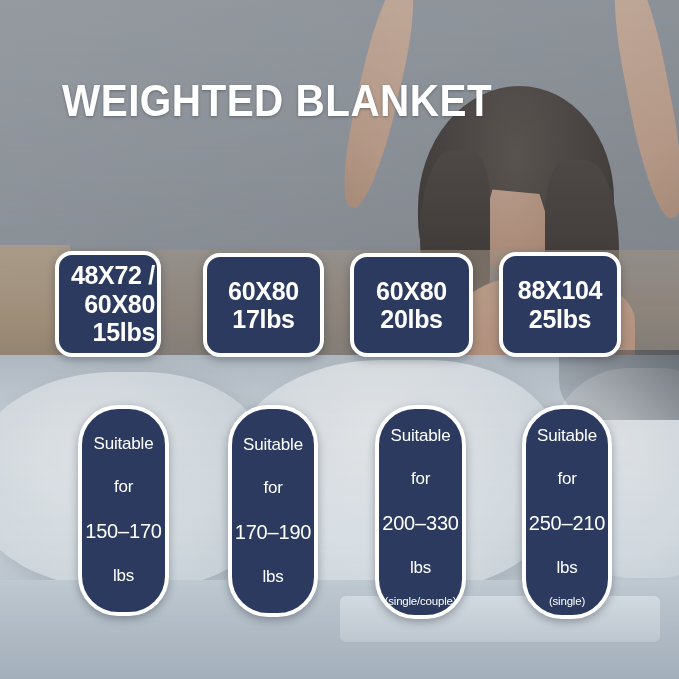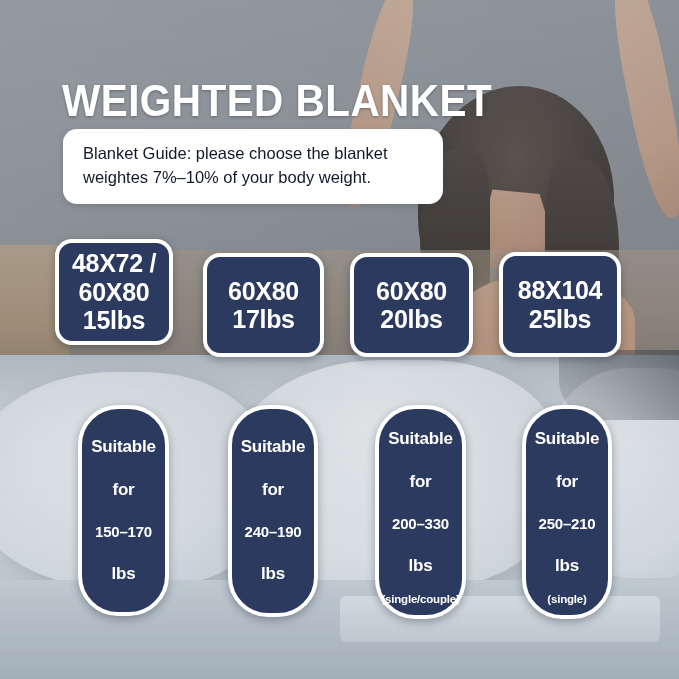--- a/index.html
+++ b/index.html
@@ -209,39 +209,39 @@
     padding: 4px 2px;
   }
   .size-card .line {
     font-size: 25px;
     font-weight: 700;
     line-height: 1.14;
     letter-spacing: -0.3px;
     white-space: nowrap;
   }
 
-  #size-card-0 { left: 55px;  top: 239px; width: 118px; height: 106px; }
+  #size-card-0 { left: 55px;  top: 251px; width: 106px; height: 106px; align-items: flex-end; }
   #size-card-1 { left: 203px; top: 253px; width: 121px; height: 104px; }
   #size-card-2 { left: 350px; top: 253px; width: 123px; height: 104px; }
   #size-card-3 { left: 499px; top: 252px; width: 122px; height: 105px; }
 
   
   .fit-card {
     border-radius: 40px;
     padding: 14px 4px 16px;
   }
   .fit-card .line {
     font-size: 17px;
-    font-weight: 700;
+    font-weight: 400;
     line-height: 1;
     letter-spacing: -0.2px;
     white-space: nowrap;
     margin: 13px 0;
   }
-  .fit-card .line.range { font-size: 15px; }
+  .fit-card .line.range { font-size: 20px; }
   .fit-card .line.note {
     font-size: 11.5px;
     margin-top: 7px;
     margin-bottom: 0;
   }
 
   #fit-card-0 { left: 78px;  top: 405px; width: 91px;  height: 211px; }
   #fit-card-1 { left: 228px; top: 405px; width: 90px;  height: 212px; }
   #fit-card-2 { left: 375px; top: 405px; width: 91px;  height: 214px; }
   #fit-card-3 { left: 522px; top: 405px; width: 90px;  height: 214px; }
@@ -267,26 +267,20 @@
     <div class="pillow-b"></div>
     <div class="pillow-c"></div>
     <div class="duvet"></div>
     <div class="duvet-fold"></div>
     <div class="dark-corner"></div>
     <div class="bg-soften"></div>
   </div>
 
   <h1 class="title">WEIGHTED BLANKET</h1>
 
-  <div class="guide-box">
-    <p class="guide-text">
-      <span>Blanket Guide: please choose the blanket</span><br>
-      <span>weightes 7%–10% of your body weight.</span>
-    </p>
-  </div>
 
   <div class="card size-card" id="size-card-0">
     <div class="line">48X72 /</div>
     <div class="line">60X80</div>
     <div class="line">15lbs</div>
   </div>
   <div class="card size-card" id="size-card-1">
     <div class="line">60X80</div>
     <div class="line">17lbs</div>
   </div>
@@ -301,21 +295,21 @@
 
   <div class="card fit-card" id="fit-card-0">
     <div class="line">Suitable</div>
     <div class="line">for</div>
     <div class="line range">150–170</div>
     <div class="line">lbs</div>
   </div>
   <div class="card fit-card" id="fit-card-1">
     <div class="line">Suitable</div>
     <div class="line">for</div>
-    <div class="line range">240–190</div>
+    <div class="line range">170–190</div>
     <div class="line">lbs</div>
   </div>
   <div class="card fit-card" id="fit-card-2">
     <div class="line">Suitable</div>
     <div class="line">for</div>
     <div class="line range">200–330</div>
     <div class="line">lbs</div>
     <div class="line note">(single/couple)</div>
   </div>
   <div class="card fit-card" id="fit-card-3">

